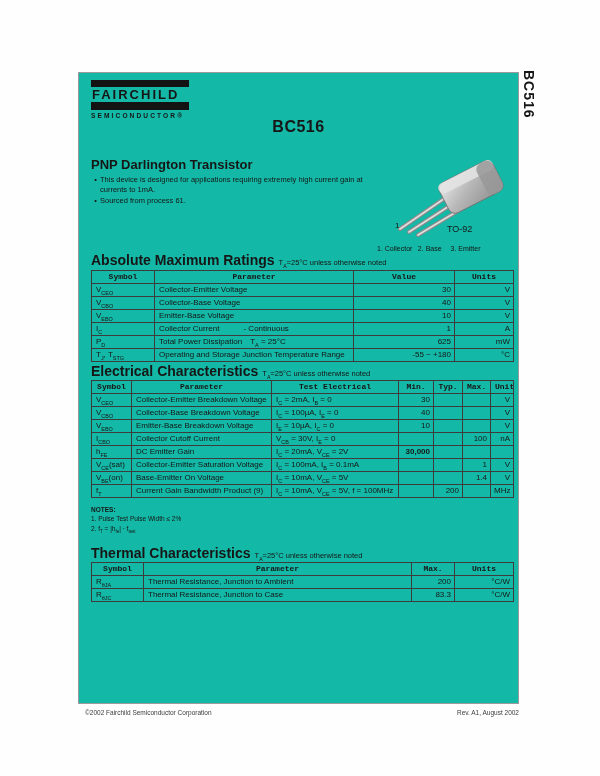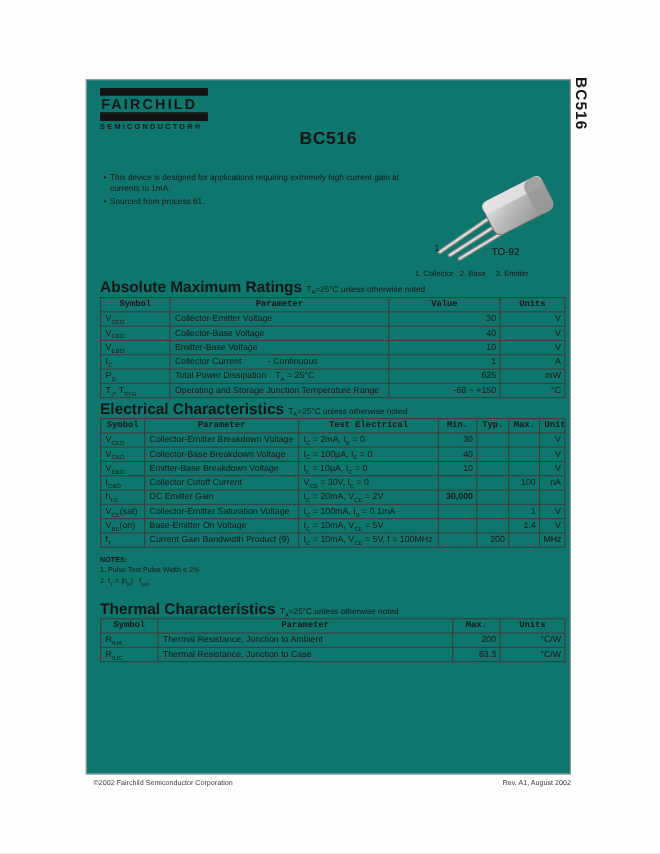--- a/index.html
+++ b/index.html
@@ -1,19 +1,19 @@
 <!DOCTYPE html>
 <html><head>
 <meta charset="utf-8">
 <style>
   * { margin:0; padding:0; box-sizing:border-box; }
   html,body { width:600px; height:776px; background:#ffffff; font-family:"Liberation Sans","DejaVu Sans",sans-serif; color:#161616; }
   #canvas { position:relative; width:600px; height:776px; background:#fefefe; overflow:hidden; }
 
-  .page { position:absolute; left:78px; top:72px; width:441px; height:632px; background:#0f766e; border:1px solid #9b9b9b; }
+  .page { position:absolute; left:78px; top:72px; width:441px; height:632px; background:#14b8a6; border:1px solid #9b9b9b; }
 
   .side-label { position:absolute; left:521px; top:70px; writing-mode:vertical-rl; font-size:14px; font-weight:bold; letter-spacing:1px; }
 
   
   .logo { position:absolute; left:12px; top:7px; width:98px; }
   .logo-bar { height:7px; background:#131313; }
   .logo-name { font-size:13px; font-weight:bold; letter-spacing:2px; line-height:1.05; padding:1px 0 0 1px; border-bottom:1px solid #131313; }
   .logo-sub { font-size:6.6px; font-weight:bold; letter-spacing:2.1px; margin-top:2px; white-space:nowrap; }
 
   .part-title { position:absolute; left:0; top:45px; width:100%; text-align:center; font-size:16px; font-weight:bold; letter-spacing:0.5px; }
@@ -67,20 +67,21 @@
     <div class="logo">
       <div class="logo-bar"></div>
       <div class="logo-name">FAIRCHILD</div>
       <div class="logo-bar"></div>
       <div class="logo-sub">SEMICONDUCTOR®</div>
     </div>
 
     <div class="part-title">BC516</div>
 
     <div class="desc">
+      <div class="desc-title">PNP Darlington Transistor</div>
       <div class="bullet">
         <span class="dot">•</span>
         <span>This device is designed for applications requiring extremely high current gain at currents to 1mA.</span>
       </div>
       <div class="bullet">
         <span class="dot">•</span>
         <span>Sourced from process 61.</span>
       </div>
     </div>
 
@@ -155,21 +156,21 @@
       </tr>
       <tr>
         <td class="l">P<sub>D</sub></td>
         <td class="l">Total Power Dissipation T<sub>A</sub> = 25°C</td>
         <td class="c">625</td>
         <td class="c">mW</td>
       </tr>
       <tr>
         <td class="l">T<sub>J</sub>, T<sub>STG</sub></td>
         <td class="l">Operating and Storage Junction Temperature Range</td>
-        <td class="c">-68 ~ +150</td>
+        <td class="c">-55 ~ +180</td>
         <td class="c">°C</td>
       </tr>
     </tbody>
       </table>
 
     <div class="sec-heading h-elec">
       <span>Electrical Characteristics</span><span class="sec-sub">T<sub>A</sub>=25°C unless otherwise noted</span>
     </div>
     <table class="t-elec">
       <colgroup>

